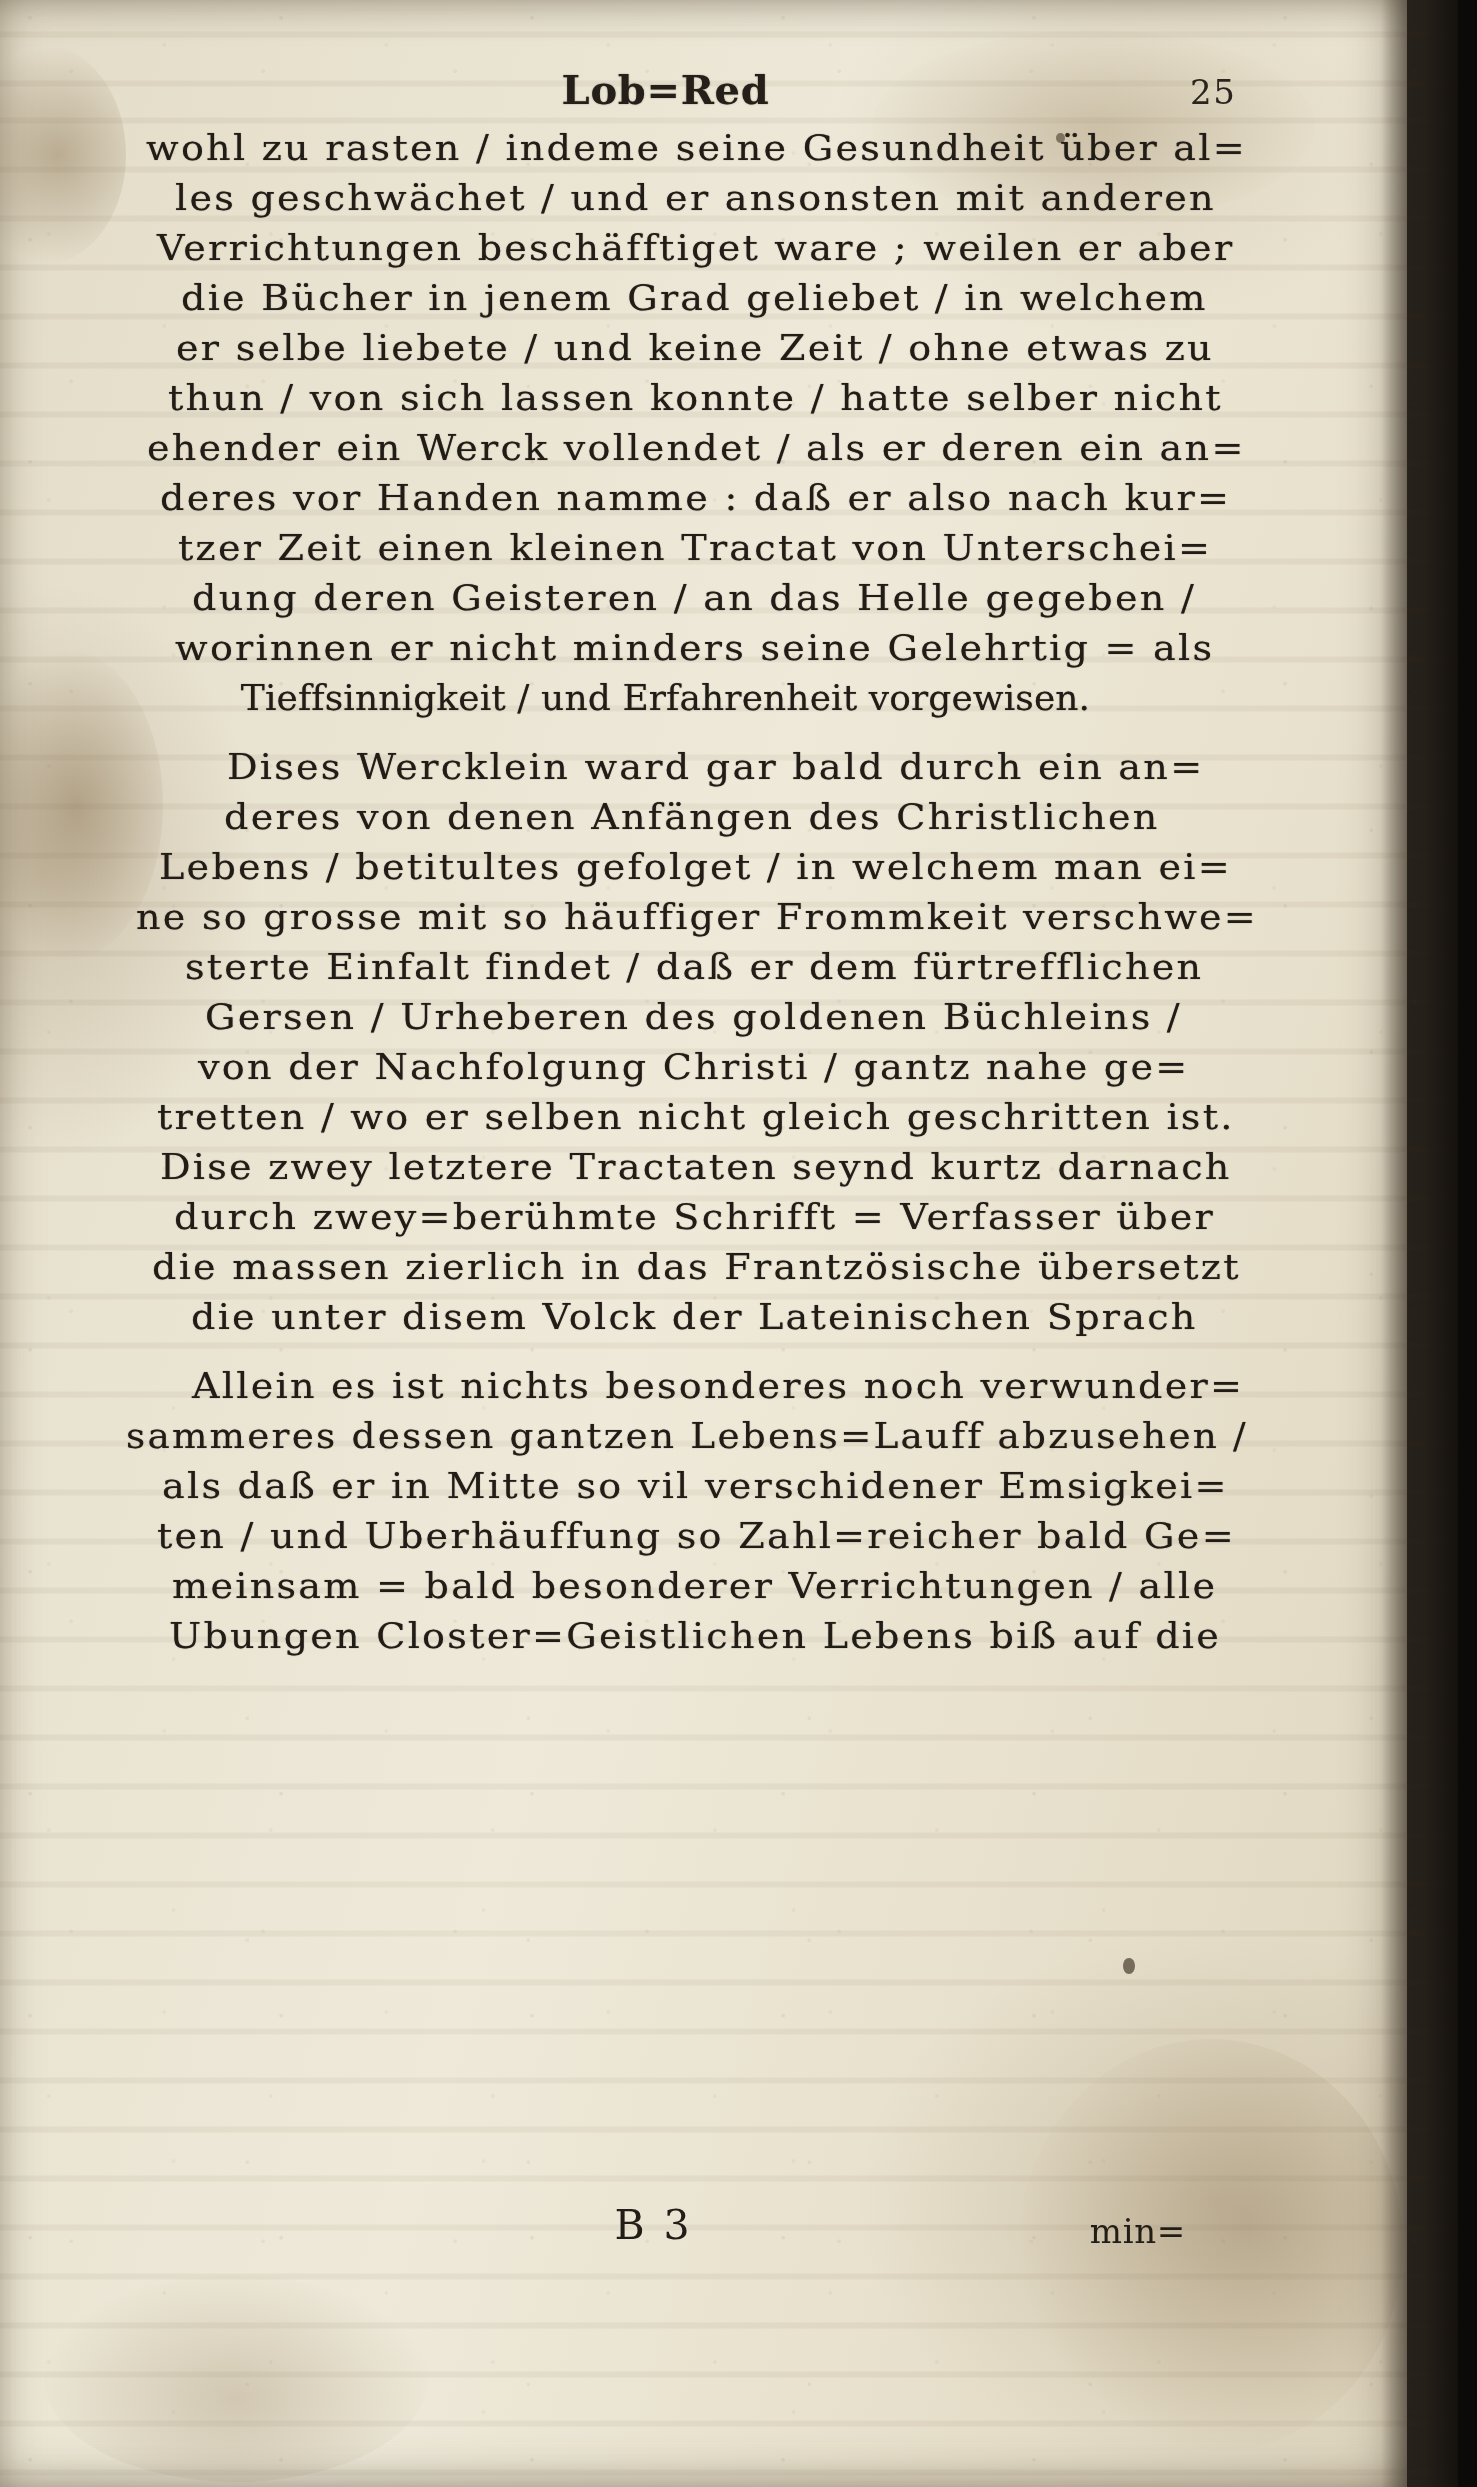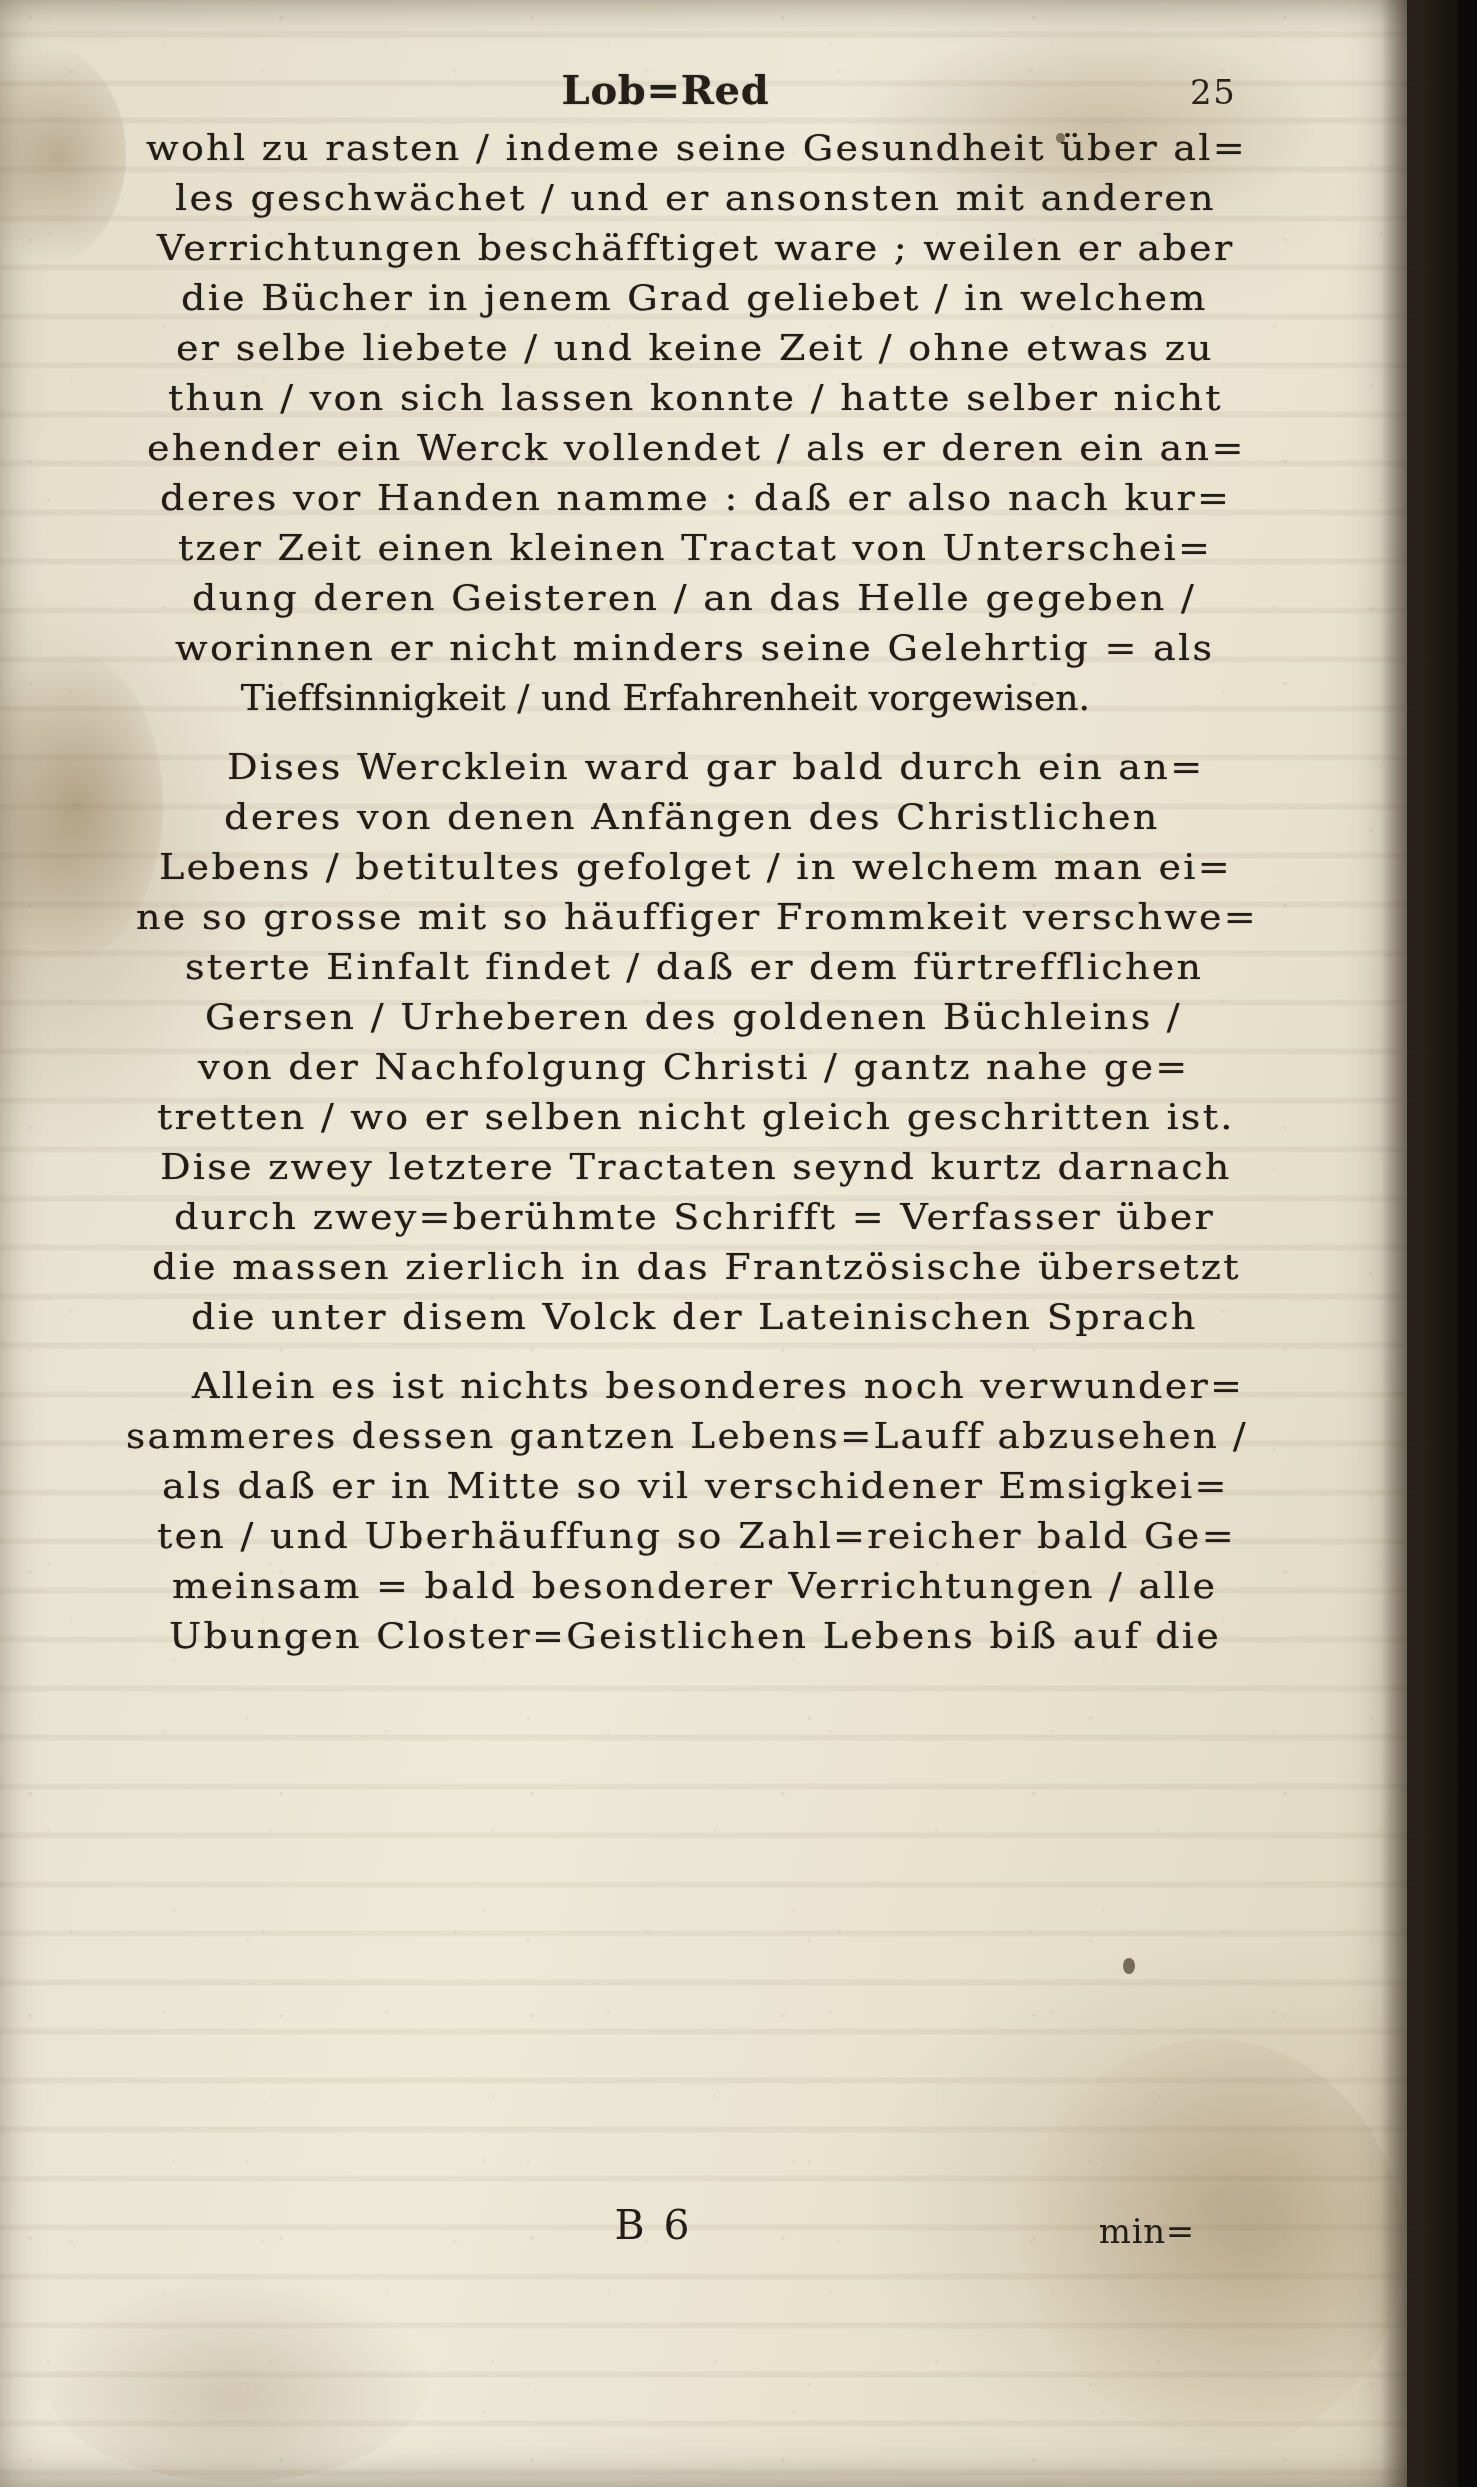--- a/index.html
+++ b/index.html
@@ -154,21 +154,21 @@
     position: absolute;
     left: 50%;
     transform: translateX(-50%);
     top: 0;
     font-size: 41px;
     color: #221d17;
     letter-spacing: 3px;
   }
   #catchword {
     position: absolute;
-    right: 16px;
+    right: 25px;
     top: 10.3px;
     font-size: 34px;
     color: #221d17;
     letter-spacing: 0.7px;
     margin-left: 16px;
   }
 
   
   #bleed {
     position: absolute;
@@ -250,20 +250,20 @@
       <div class="bl"><span style="letter-spacing: 2.1px; display: inline-block; transform-origin: left center; transform: scaleX(1.03999);">sammeres dessen gantzen Lebens=Lauff abzusehen /</span></div>
       <div class="bl"><span style="letter-spacing: 2.1px; display: inline-block; transform-origin: left center; transform: scaleX(1.06);">als daß er in Mitte so vil verschidener Emsigkei=</span></div>
       <div class="bl"><span style="letter-spacing: 2.1px; display: inline-block; transform-origin: left center; transform: scaleX(1.06);">ten / und Uberhäuffung so Zahl=reicher bald Ge=</span></div>
       <div class="bl"><span style="letter-spacing: 2.1px; display: inline-block; transform-origin: left center; transform: scaleX(1.06);">meinsam = bald besonderer Verrichtungen / alle</span></div>
       <div class="bl"><span style="letter-spacing: 2.1px; display: inline-block; transform-origin: left center; transform: scaleX(1.06);">Ubungen Closter=Geistlichen Lebens biß auf die</span></div>
     </div>
 
   </div>
 
   <div id="signature-row">
-    <div id="sig-mark">B 6</div>
+    <div id="sig-mark">B 3</div>
     <div id="catchword">min=</div>
   </div>
 
   <div id="gutter-shadow"></div>
   <div id="edge-strip"></div>
 </div>
 
 
 </body></html>

